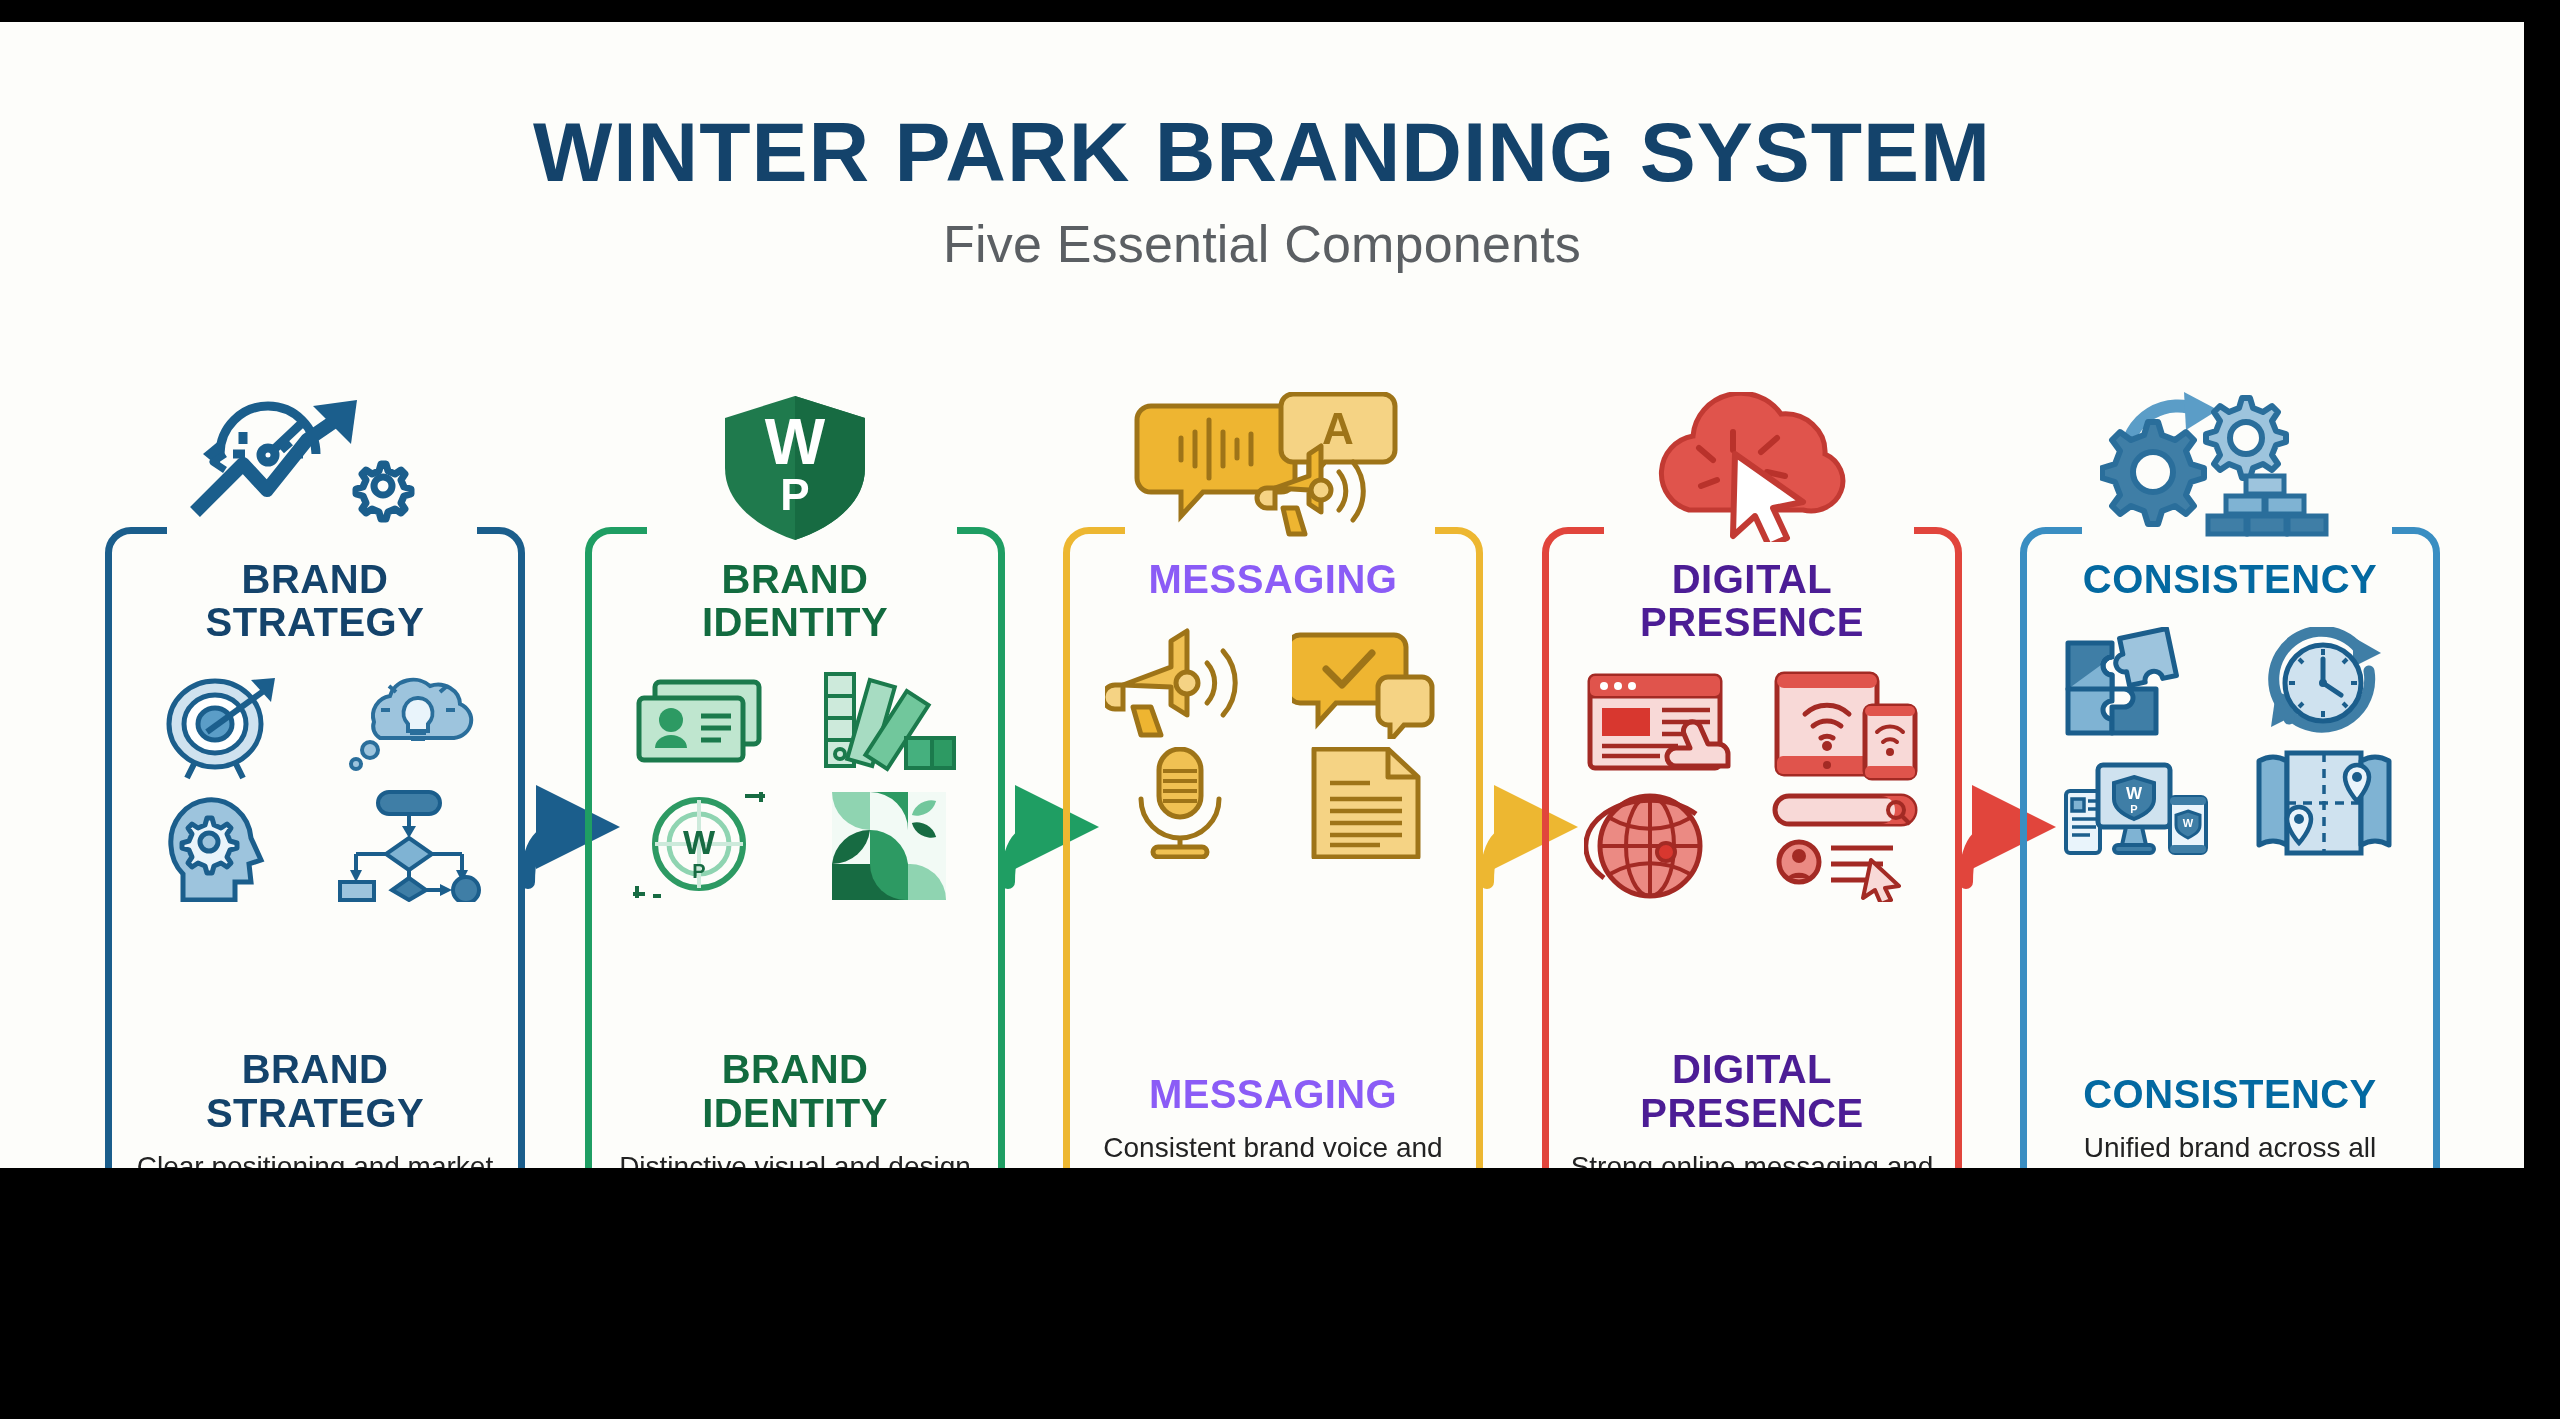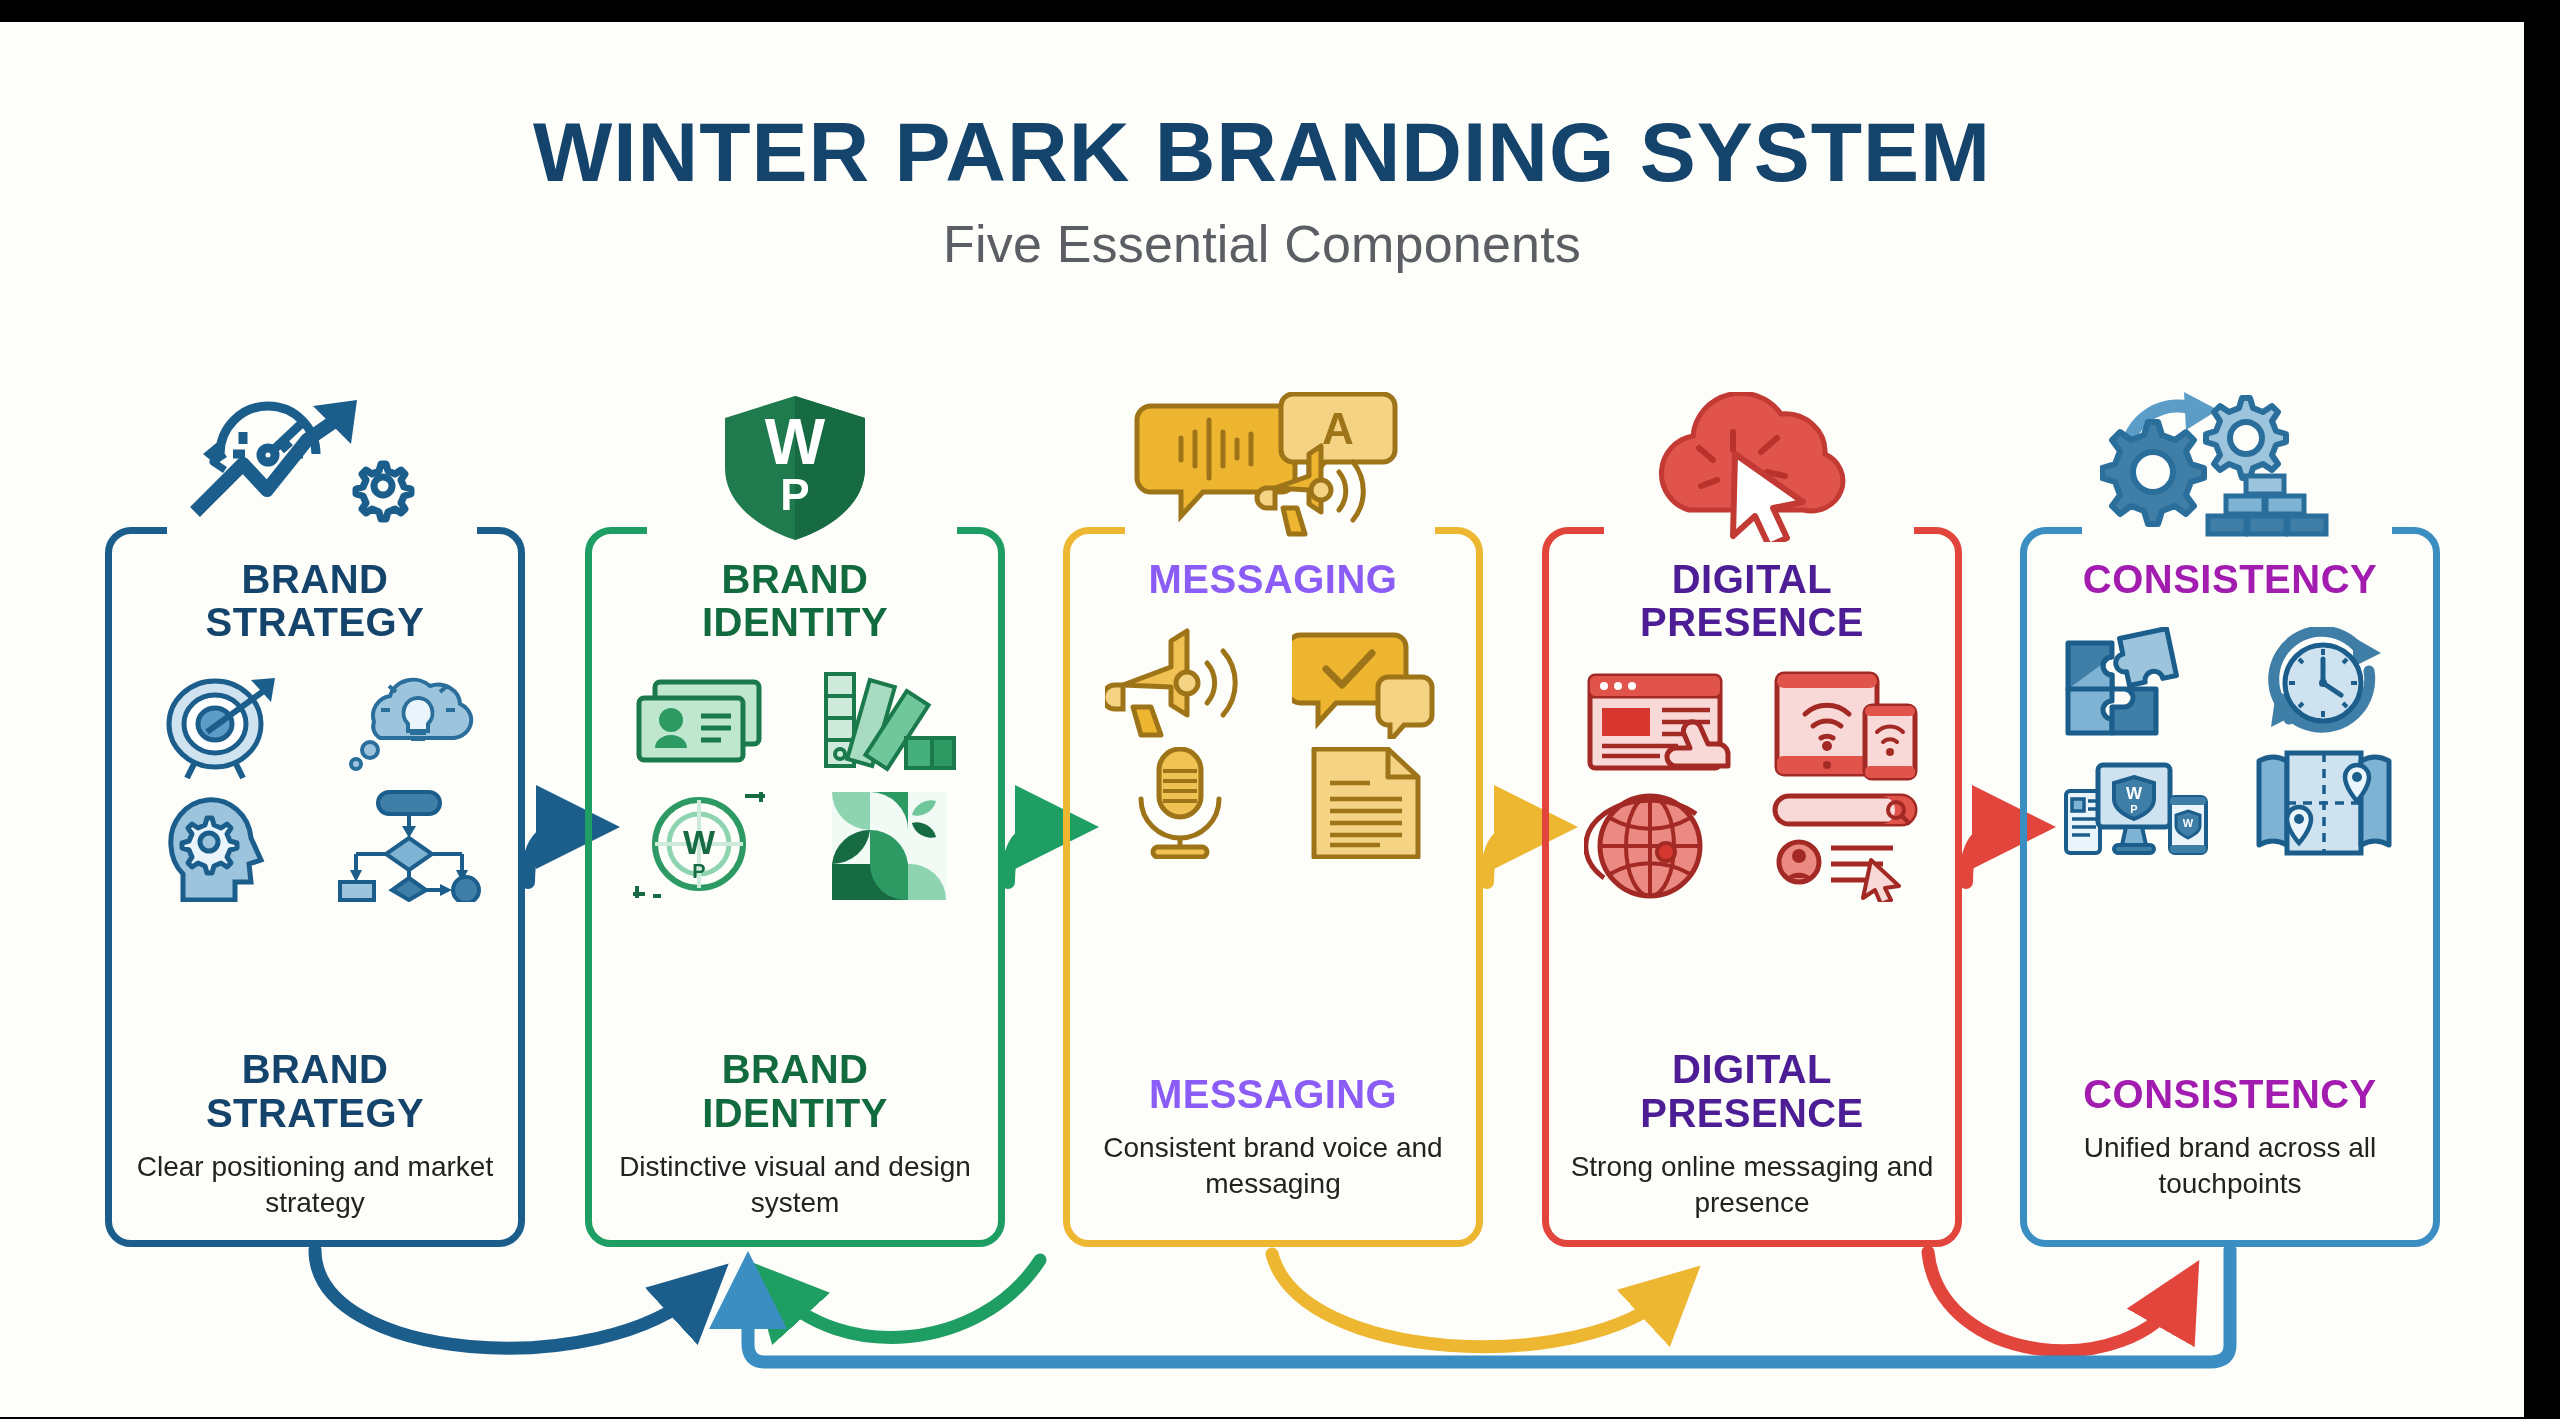--- a/index.html
+++ b/index.html
@@ -5,21 +5,21 @@
   * { box-sizing: border-box; margin: 0; padding: 0; }
   html, body {
     width: 2560px; height: 1419px;
     background: #000;
     font-family: "Liberation Sans", sans-serif;
     overflow: hidden;
   }
   #stage {
     position: absolute;
     left: 0; top: 22px;
-    width: 2524px; height: 1395px;
+    width: 2524px; height: 1146px;
     background: #fdfdfa;
     overflow: hidden;
   }
 
   
   #header { position:absolute; left:0; top:0; width:2524px; text-align:center; }
   #title {
     font-size: 84px; font-weight: 800; letter-spacing: 1px;
     color: #14436b; line-height: 1.0; margin-top: 88px;
     font-stretch: condensed;
@@ -82,21 +82,21 @@
   .bottom-block.b2 { left: 1063px; }
   .bottom-block.b3 { left: 1542px; }
   .bottom-block.b4 { left: 2020px; }
   .b-title { font-size: 40px; font-weight: 800; line-height: 1.1; white-space: pre-line; letter-spacing:.4px; }
   .b-desc  { font-size: 28px; color: #222; line-height: 1.3; margin-top: 14px; padding: 0 22px; }
 
   
   .t-blue   { color:#14436b; }
   .t-green  { color:#126b3f; }
   .t-red    { color:#4c1d95; }
-  .t-ltblue { color:#a21caf; }
+  .t-ltblue { color:#0369a1; }
   .t-amber2 { color:#8b5cf6; }
 </style>
 </head>
 <body>
 
 <div id="stage">
 
   <div id="header">
     <div id="title">WINTER PARK BRANDING SYSTEM</div>
     <div id="subtitle">Five Essential Components</div>

